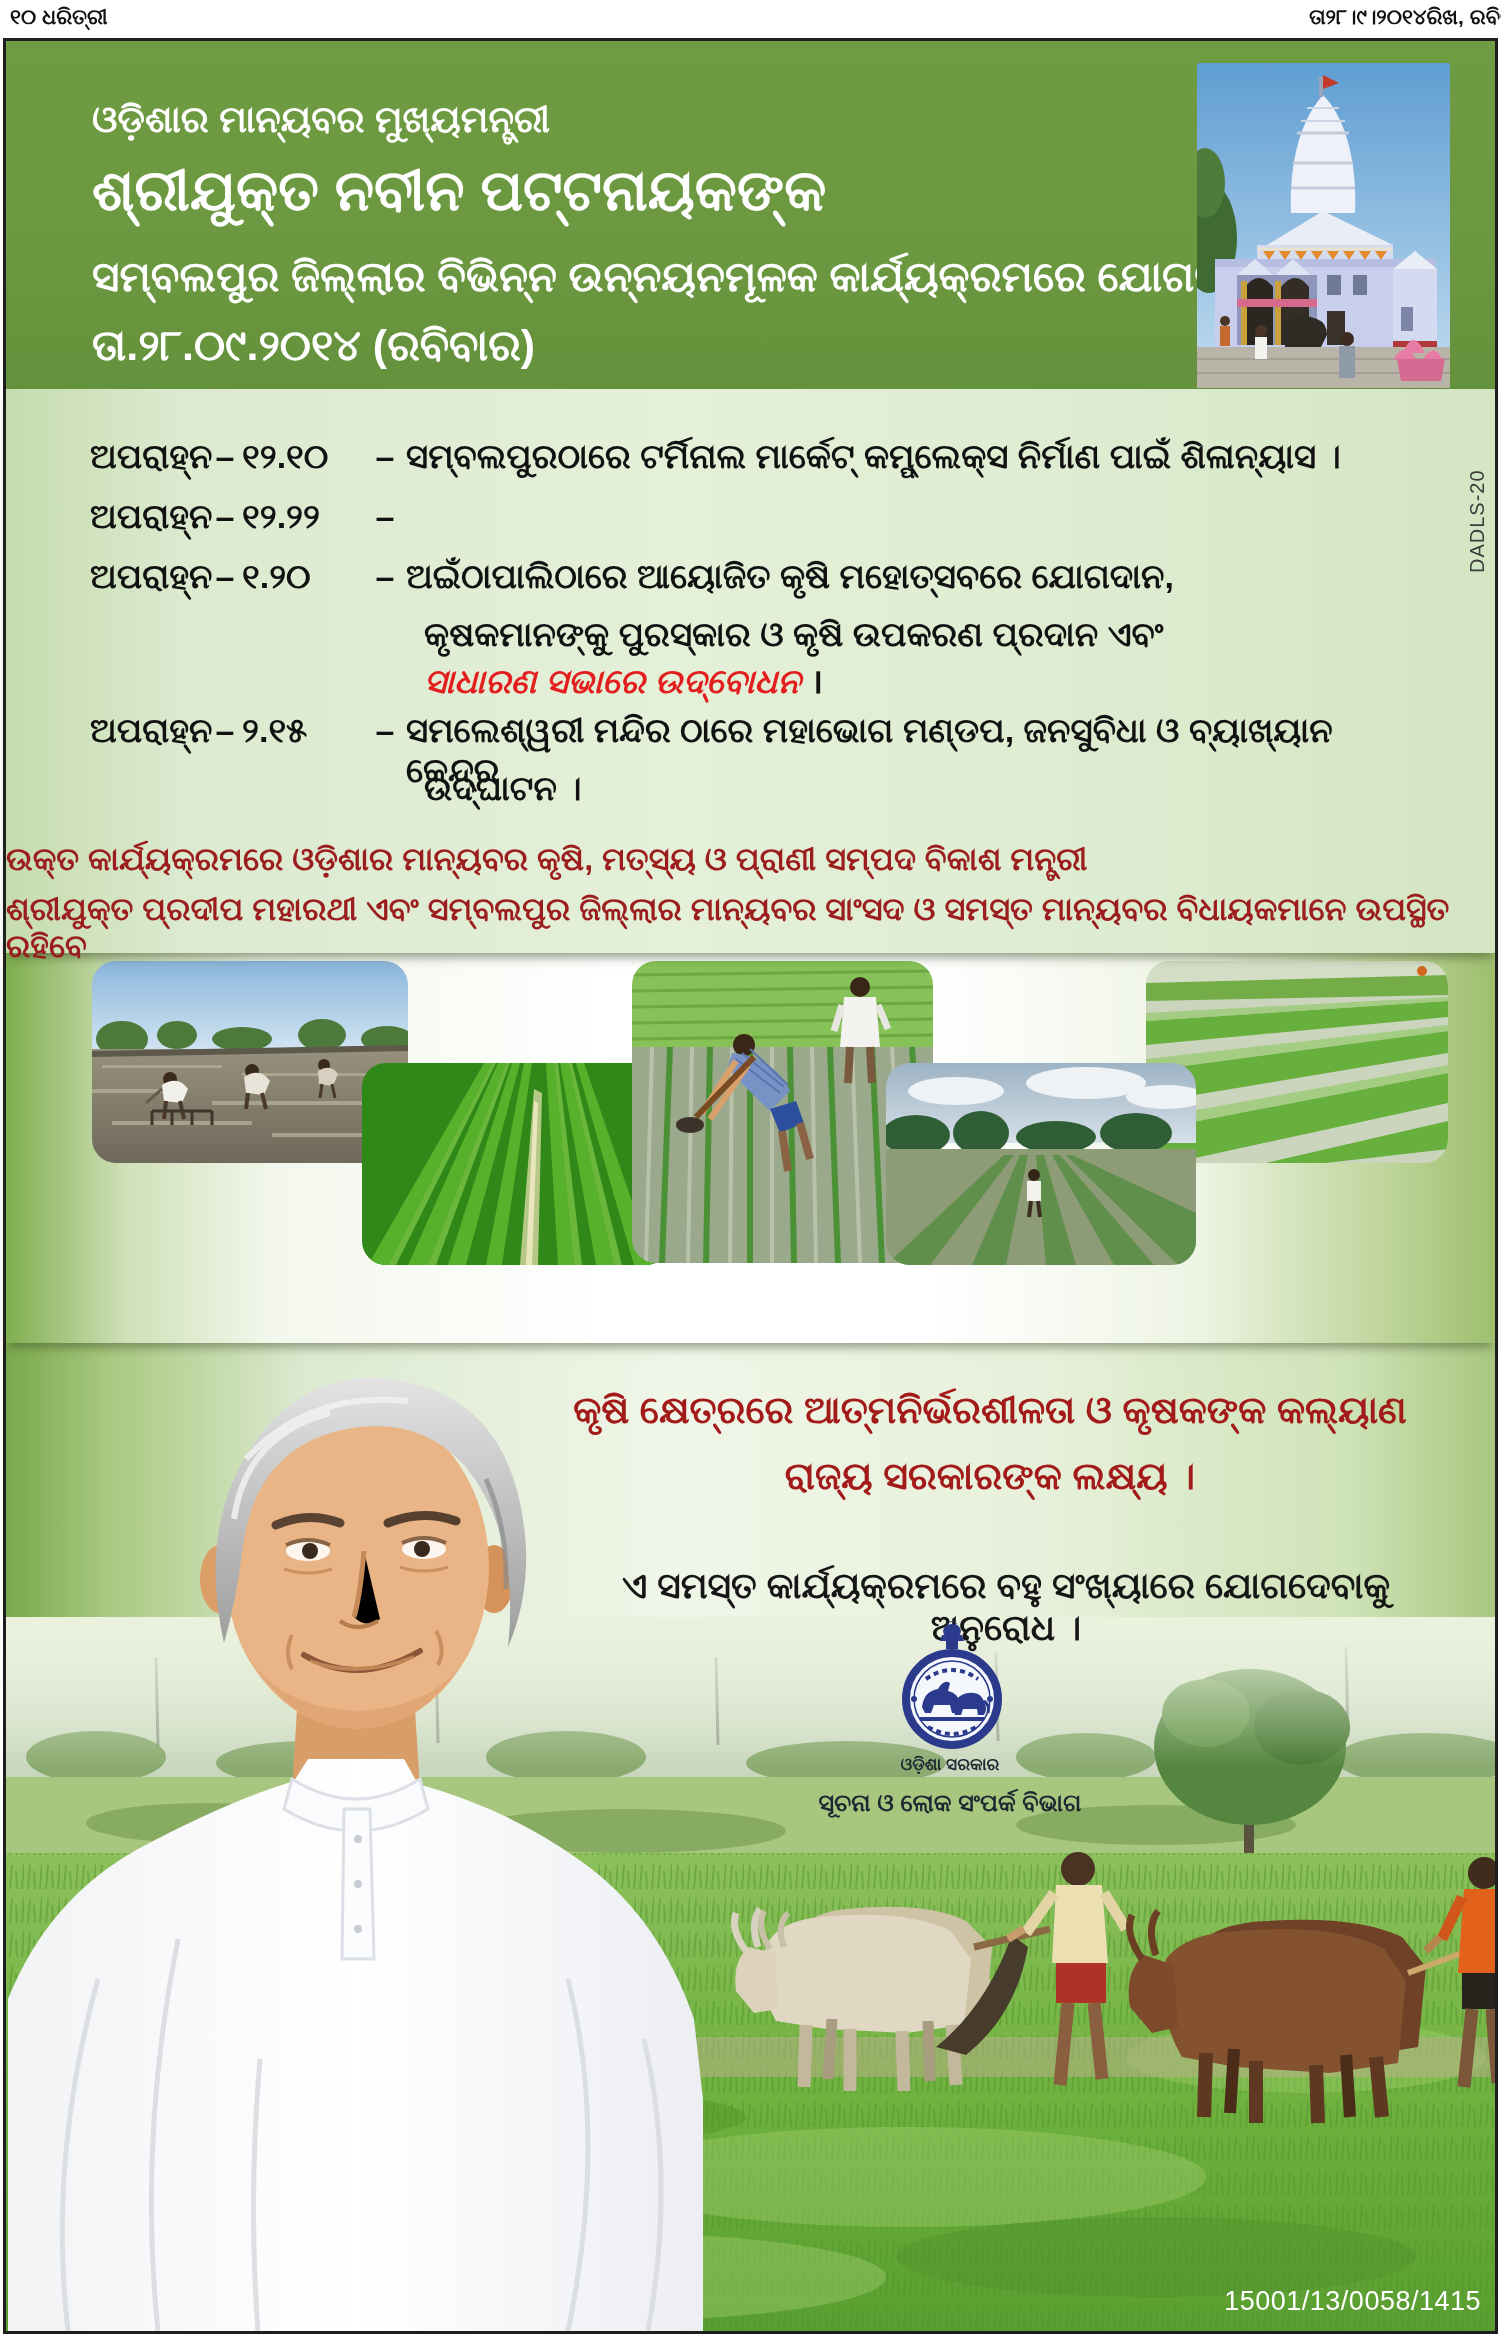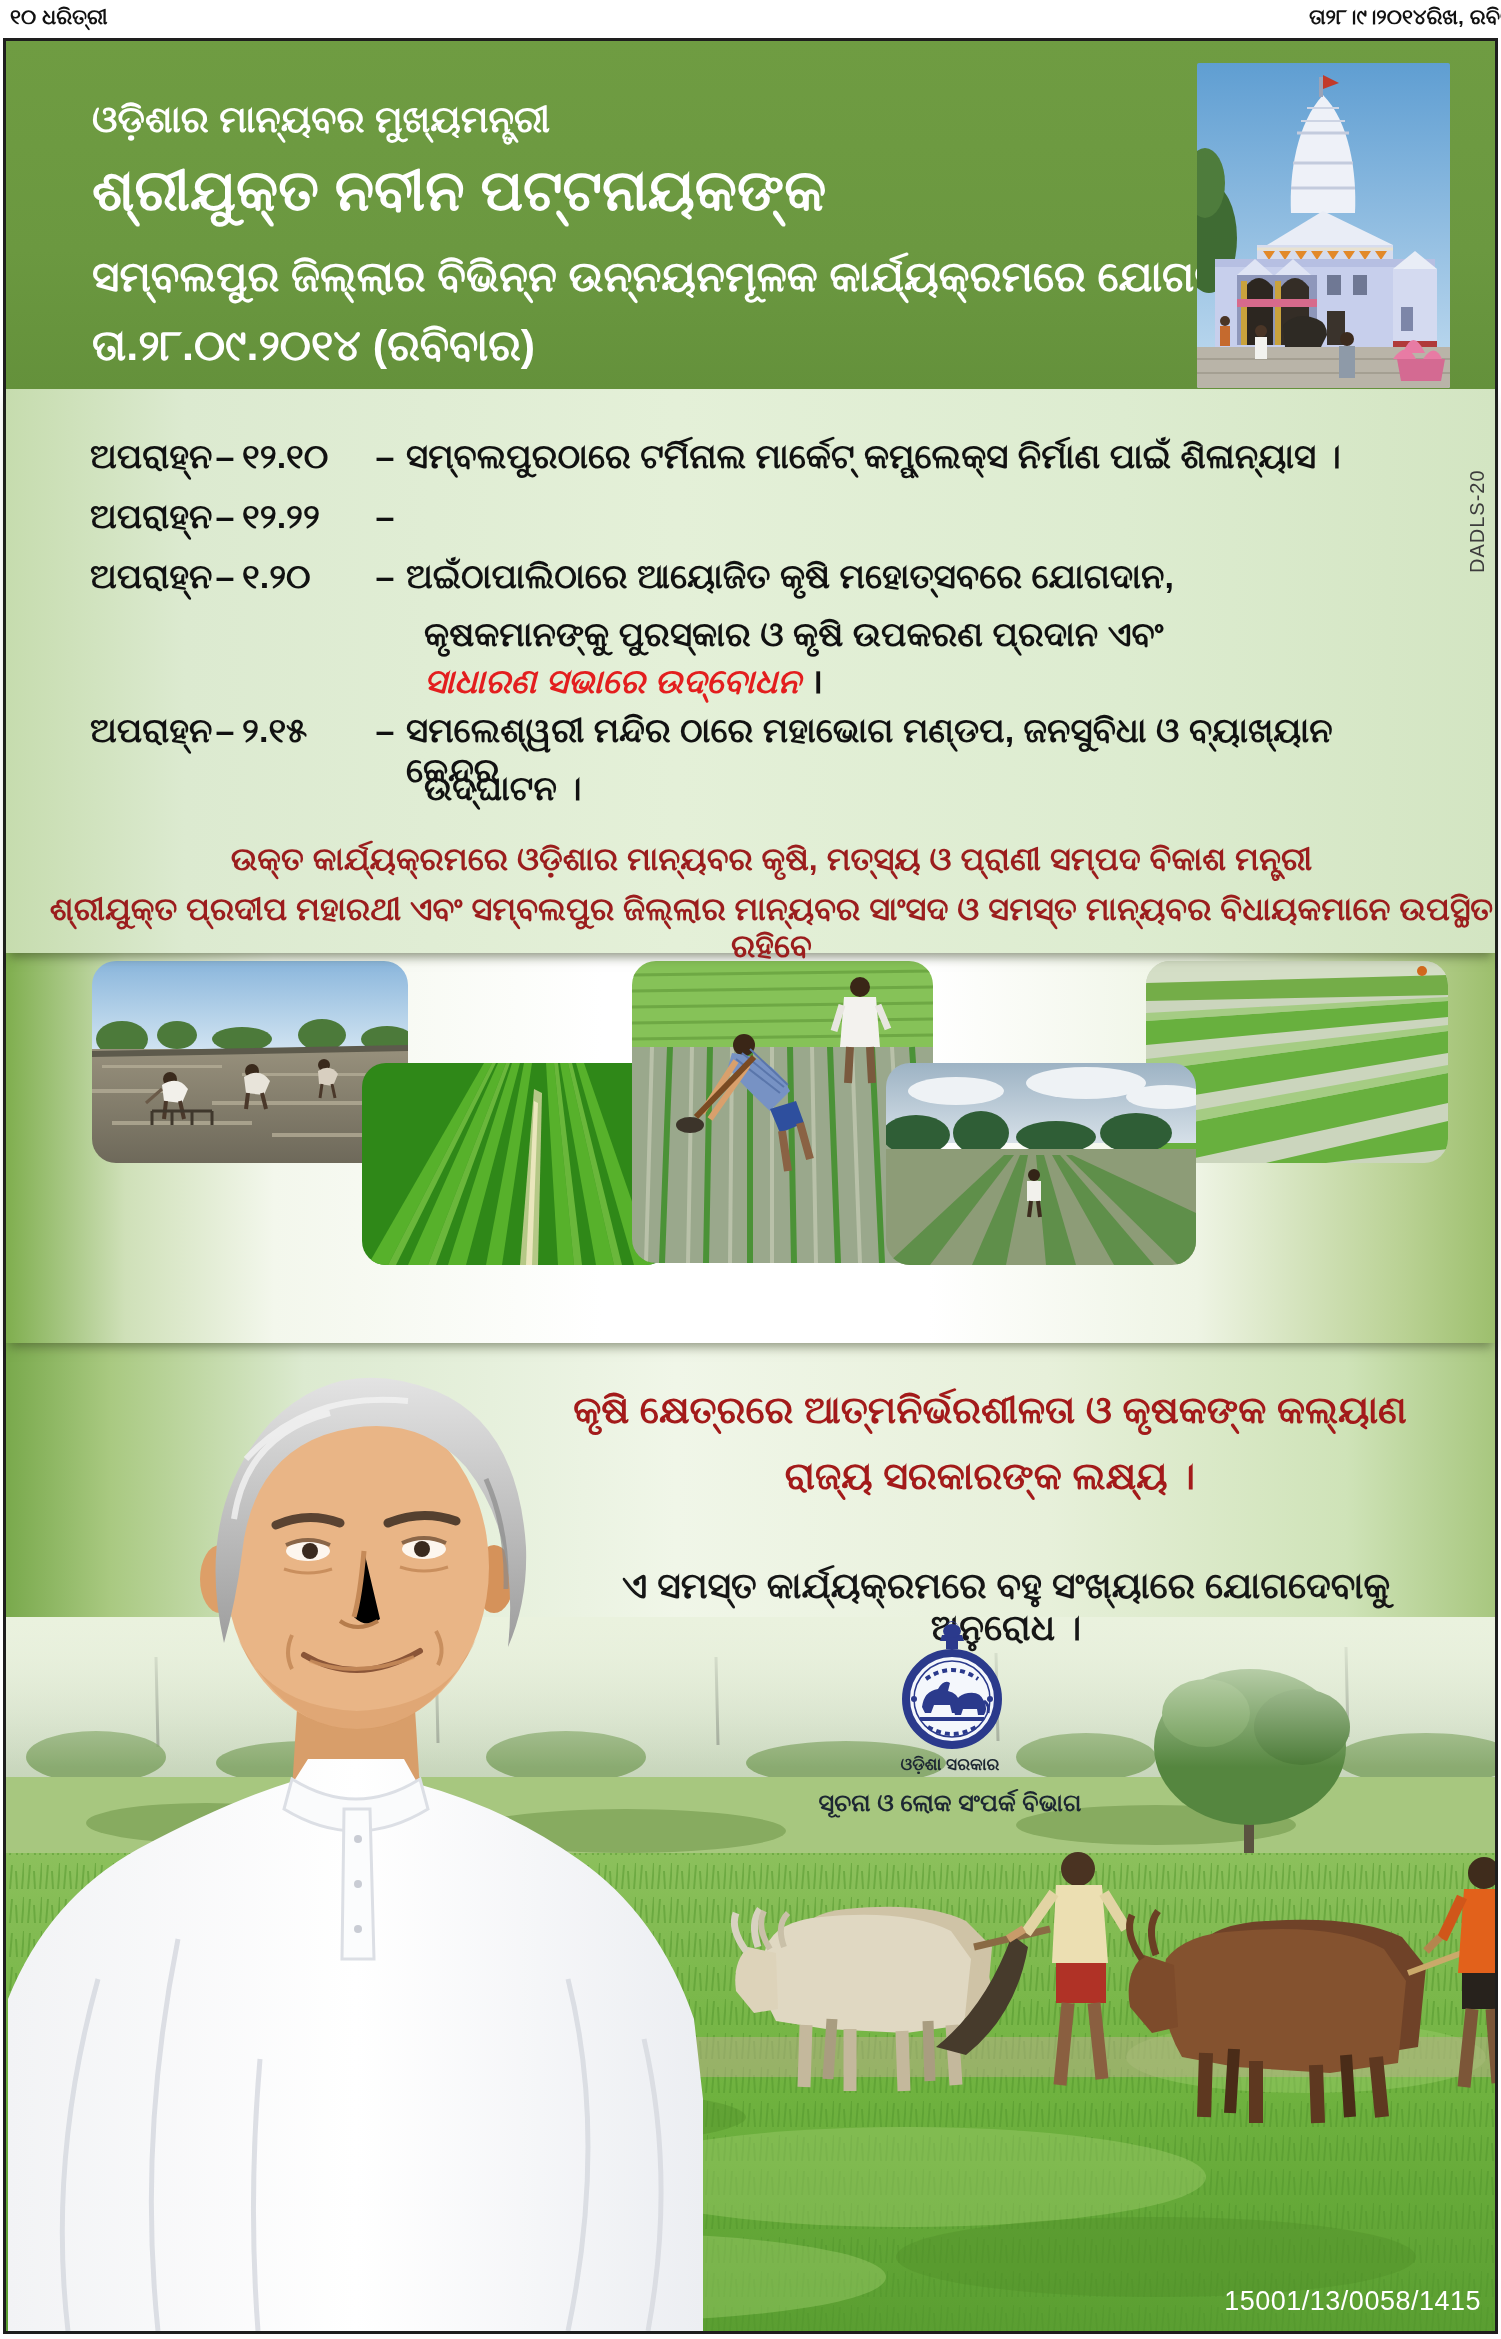--- a/index.html
+++ b/index.html
@@ -25,21 +25,21 @@
   .sidecode{position:absolute;right:6px;top:14px;height:170px;writing-mode:vertical-rl;transform:rotate(180deg);
             font-size:20px;color:#3c3c3c;letter-spacing:1px;}
   .row{position:absolute;left:84px;right:60px;display:flex;font-size:34px;color:#111;font-weight:600;}
   .row .c1{width:118px;flex:none;}
   .row .cd{width:34px;flex:none;text-align:center;}
   .row .c2{width:122px;flex:none;}
   .row .cd2{width:42px;flex:none;text-align:center;}
   .row .c3{flex:1;}
   .rowcont{position:absolute;left:418px;right:60px;font-size:34px;color:#111;font-weight:600;}
   .redtxt{color:#e31e1e;font-style:italic;}
-  .vip{position:absolute;left:0;right:0;text-align:center;font-size:32px;font-weight:600;color:#9b1d1d;padding-left:42px;}
+  .vip{position:absolute;left:0;right:0;font-size:32px;font-weight:600;color:#9b1d1d;}
   
   .strip{position:absolute;left:0;right:0;top:912px;height:390px;z-index:2;
          background:linear-gradient(90deg,#7fae4e 0%,#cfe0b8 8%,#f3f7ec 18%,#ffffff 40%,#ffffff 62%,#eef4e4 80%,#b9d193 94%,#9dbf6d 100%);
          box-shadow:0 7px 10px -3px rgba(55,65,35,.5);}
   .danda{position:absolute;left:770px;top:0px;font-size:42px;font-weight:700;color:#9b1d1d;}
   .ph{position:absolute;border-radius:24px;overflow:hidden;}
   .ph svg{display:block;}
   .ph1{left:86px;top:8px;width:316px;height:202px;z-index:1;}
   .ph2{left:356px;top:110px;width:308px;height:202px;z-index:1;}
   .ph3{left:626px;top:8px;width:301px;height:302px;z-index:2;}

